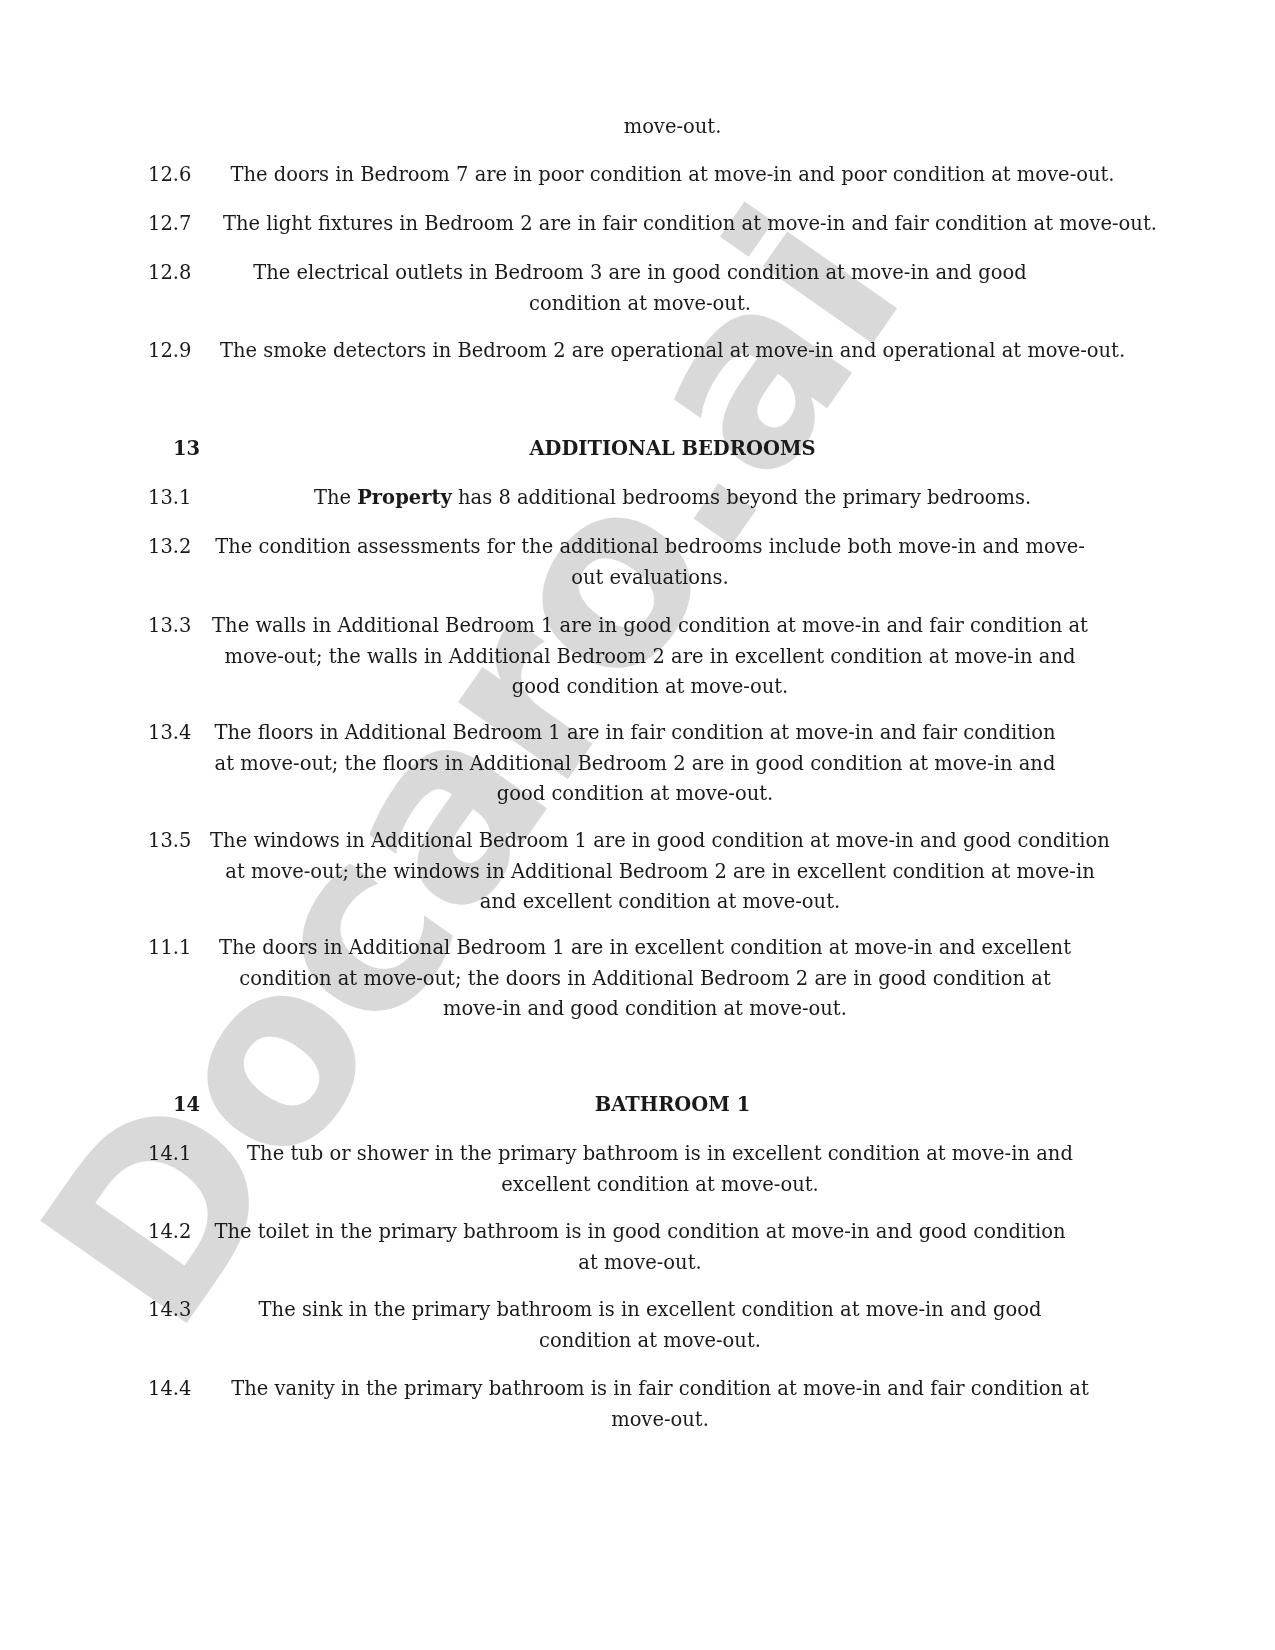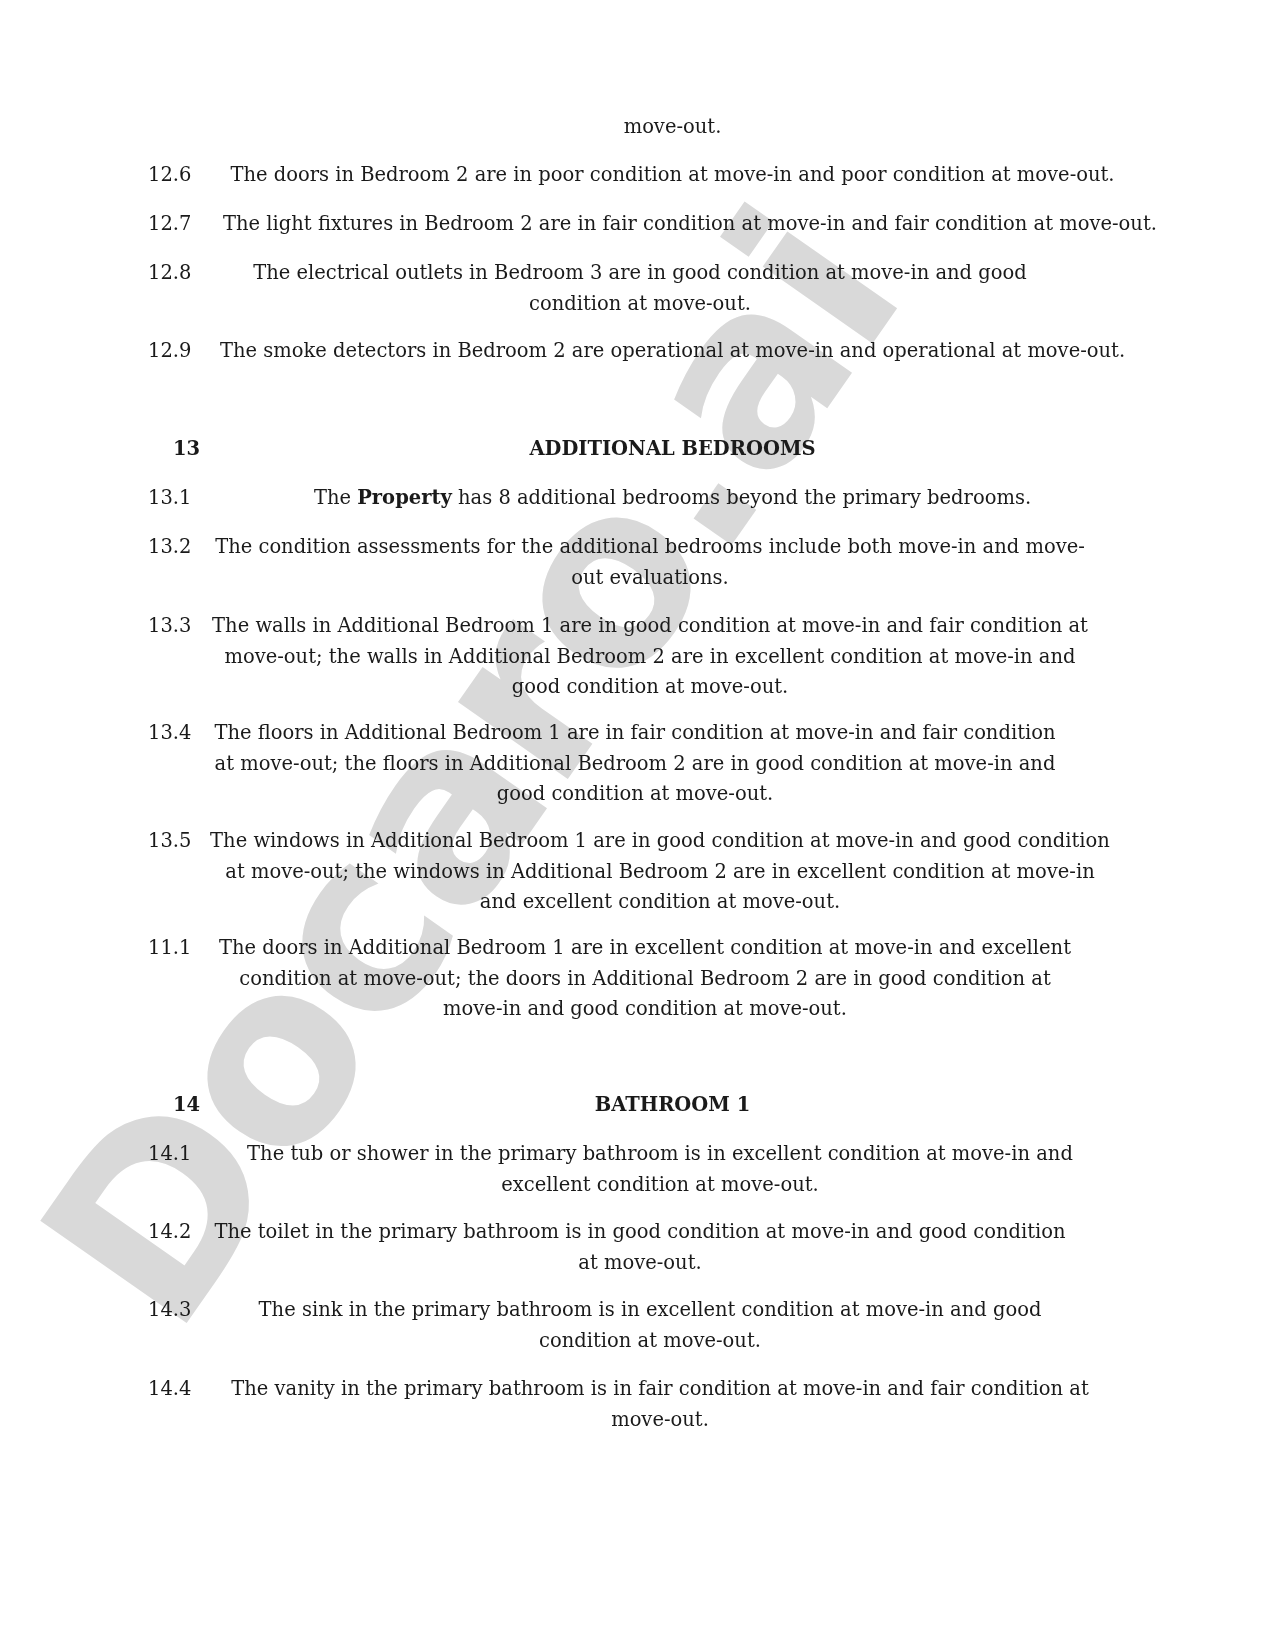--- a/index.html
+++ b/index.html
@@ -24,21 +24,21 @@
 
 <div class="page">
   <div class="watermark">Docaro.ai</div>
 
   <div class="content">
     <div class="row" style="top:112px">
       <span class="txt">move-out.</span>
     </div>
     <div class="row" style="top:160px">
       <span class="num">12.6</span>
-      <span class="txt">The doors in Bedroom 2 are in poor condition at move-in and poor condition at move-out.</span>
+      <span class="txt">The doors in Bedroom 7 are in poor condition at move-in and poor condition at move-out.</span>
     </div>
     <div class="row" style="top:209px">
       <span class="num">12.7</span>
       <span class="txt" style="width:960px">The light fixtures in Bedroom 2 are in fair condition at move-in and fair condition at move-out.</span>
     </div>
     <div class="row" style="top:258px">
       <span class="num">12.8</span>
       <span class="txt" style="width:860px">The electrical outlets in Bedroom 3 are in good condition at move-in and good condition at move-out.</span>
     </div>
     <div class="row" style="top:336px">

